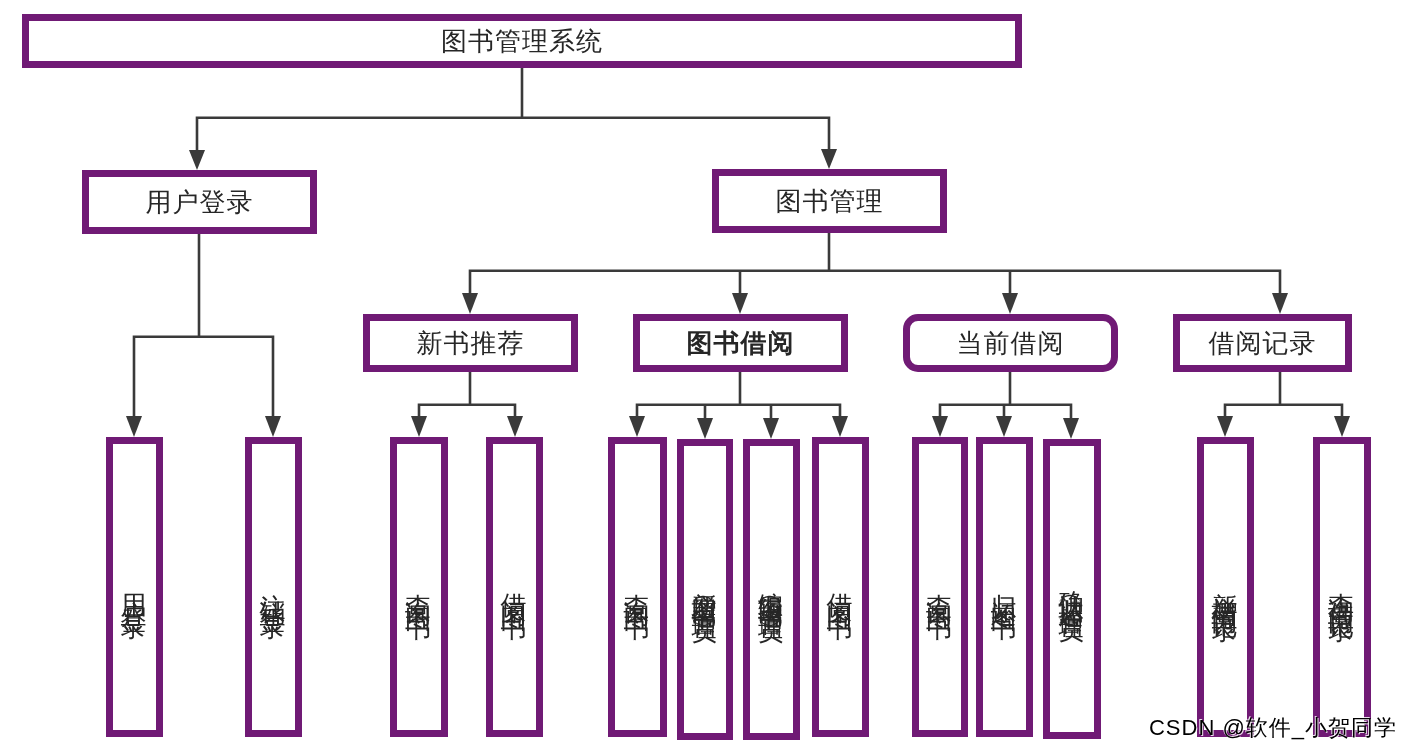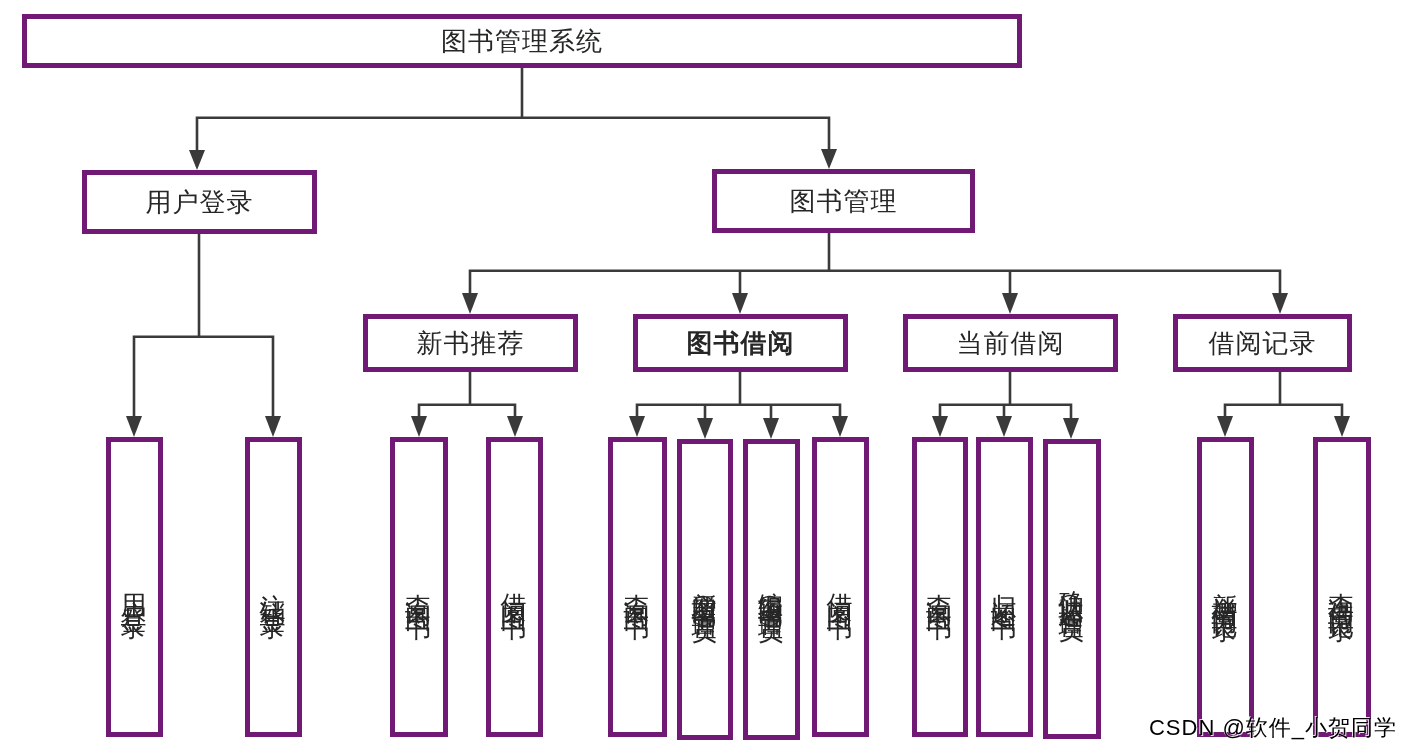--- a/index.html
+++ b/index.html
@@ -22,21 +22,21 @@
     stroke-width: 2.6;
   }
   #connectors polygon {
     fill: #3a3a3a;
     stroke: none;
   }
   .box {
     position: absolute;
     box-sizing: border-box;
     background: #ffffff;
-    border: 5px solid #701a75;
+    border: 7px solid #701a75;
     display: flex;
     align-items: center;
     justify-content: center;
   }
   .hlabel {
     font-size: 26px;
     color: #262626;
     letter-spacing: 1px;
     white-space: nowrap;
   }
@@ -128,31 +128,31 @@
     </g>
   </svg>
 
   <div class="box" style="left:22px;top:14px;width:1000px;height:54px;">
     <span class="hlabel">图书管理系统</span>
   </div>
 
   <div class="box" style="left:82px;top:170px;width:235px;height:64px;">
     <span class="hlabel">用户登录</span>
   </div>
-  <div class="box" style="left:712px;top:169px;width:263px;height:64px;">
+  <div class="box" style="left:712px;top:169px;width:235px;height:64px;">
     <span class="hlabel">图书管理</span>
   </div>
 
   <div class="box" style="left:363px;top:314px;width:215px;height:58px;">
     <span class="hlabel">新书推荐</span>
   </div>
   <div class="box" style="left:633px;top:314px;width:215px;height:58px;font-weight:bold;">
     <span class="hlabel">图书借阅</span>
   </div>
-  <div class="box" style="left:903px;top:314px;width:215px;height:58px;">
+  <div class="box" style="left:903px;top:314px;width:215px;height:58px;border-radius:15px;">
     <span class="hlabel">当前借阅</span>
   </div>
   <div class="box" style="left:1173px;top:314px;width:179px;height:58px;">
     <span class="hlabel">借阅记录</span>
   </div>
 
   <div class="box" style="left:106px;top:437px;width:57px;height:300px;">
     <span class="vlabel">用户登录</span>
   </div>
   <div class="box" style="left:245px;top:437px;width:57px;height:300px;">

